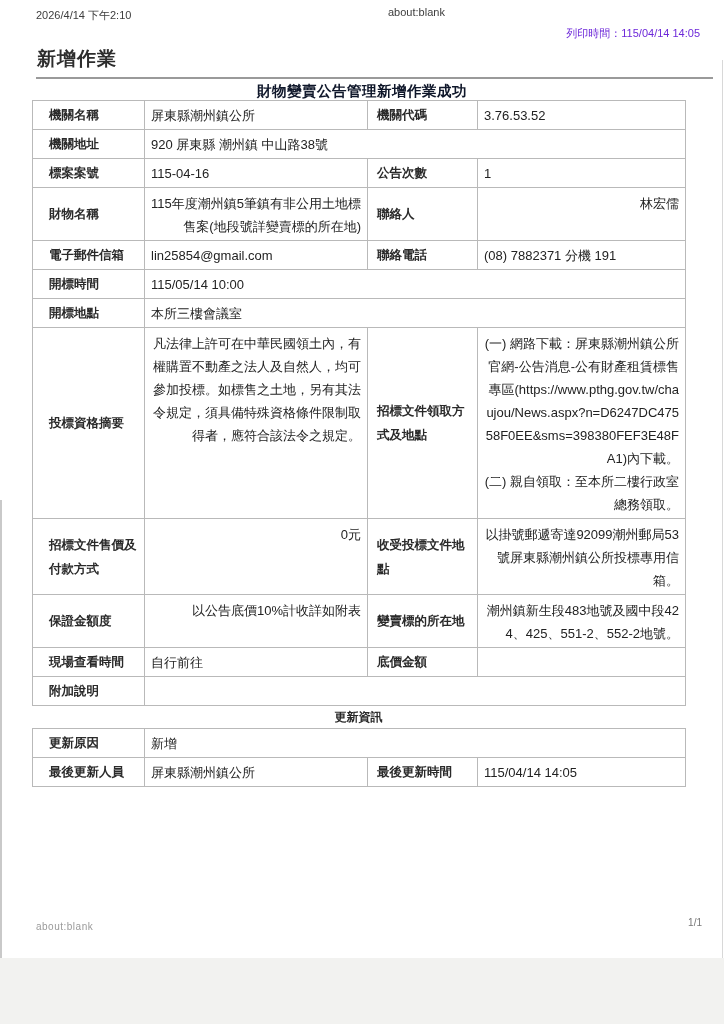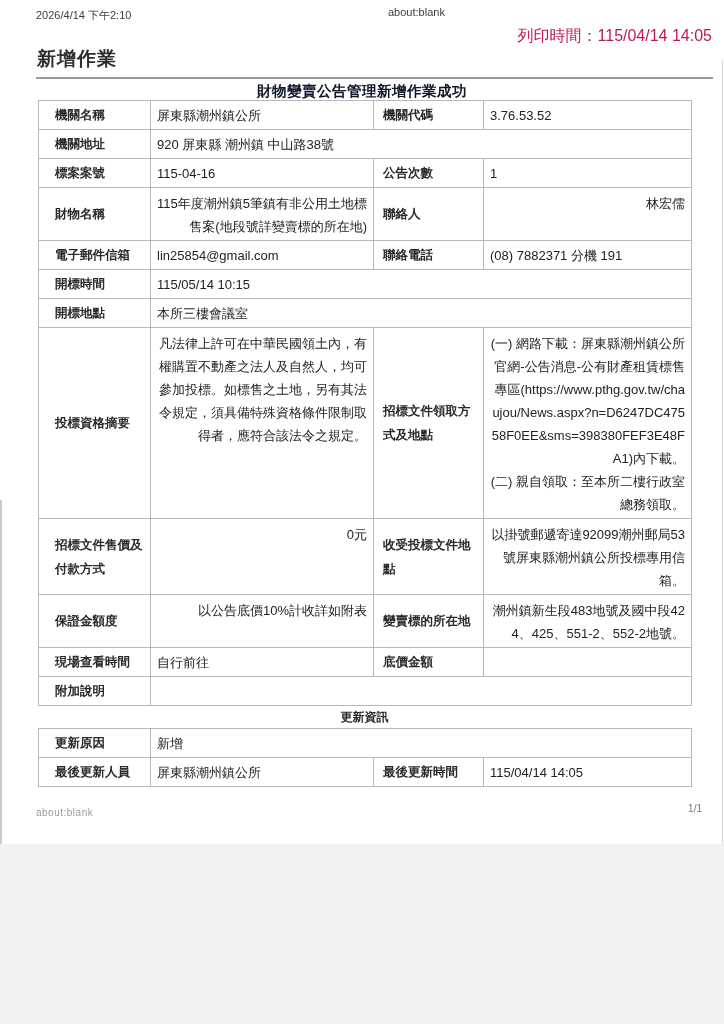--- a/index.html
+++ b/index.html
@@ -2,44 +2,44 @@
 <html><head>
 <meta charset="utf-8">
 <style>
   html,body{margin:0;padding:0;}
   body{
     width:724px;height:1024px;background:#f2f2f0;
     font-family:"Liberation Sans","DejaVu Sans",sans-serif;
     -webkit-font-smoothing:antialiased;
   }
   .page{
-    position:relative;width:724px;height:844px;background:#ffffff;
+    position:relative;width:724px;height:958px;background:#ffffff;
     color:#333;overflow:hidden;
   }
   
   .edge-left{position:absolute;left:0px;top:500px;width:2px;height:524px;background:#c9c9c9;}
   .edge-right{position:absolute;right:1px;top:60px;width:1px;height:950px;background:#d8d8d8;}
 
   
   .ph-date{position:absolute;left:36px;top:8px;font-size:11px;color:#3d3d3d;}
   .ph-center{position:absolute;left:388px;top:6px;font-size:11px;color:#3d3d3d;}
-  .ph-printtime{position:absolute;right:12px;top:26px;font-size:16px;color:#be185d;}
+  .ph-printtime{position:absolute;right:24px;top:26px;font-size:11px;color:#6d28d9;}
 
   .doc-title{
     position:absolute;left:37px;top:46px;font-size:19px;font-weight:bold;color:#2d2d2d;
     letter-spacing:1px;
   }
   .title-rule{position:absolute;left:36px;top:77px;width:677px;height:2px;background:#9a9a9a;}
   .result-title{
     position:absolute;left:0;top:82px;width:724px;text-align:center;
     font-size:14.5px;font-weight:bold;color:#0f172a;letter-spacing:0.5px;
   }
 
   
-  .tbl-wrap{position:absolute;left:38px;top:100px;width:653px;}
+  .tbl-wrap{position:absolute;left:32px;top:100px;width:653px;}
   table{border-collapse:collapse;table-layout:fixed;width:653px;}
   td{
     border:1px solid #b9b9b9;font-size:13px;color:#2e2e2e;
     vertical-align:middle;overflow:hidden;
   }
   td.lbl{
     font-weight:bold;font-size:12.5px;color:#2a2a2a;
     padding:2px 2px 2px 16px;line-height:24px;
   }
   td.lbl3{padding-left:9px;margin-top:19px;}
@@ -113,21 +113,21 @@
           <td class="val top">林宏儒</td>
         </tr>
         <tr class="r6">
           <td class="lbl">電子郵件信箱</td>
           <td class="val">lin25854@gmail.com</td>
           <td class="lbl lbl3">聯絡電話</td>
           <td class="val">(08) 7882371 分機 191</td>
         </tr>
         <tr class="r8">
           <td class="lbl">開標時間</td>
-          <td class="val" colspan="3">115/05/14 10:15</td>
+          <td class="val" colspan="3">115/05/14 10:00</td>
         </tr>
         <tr class="r9">
           <td class="lbl">開標地點</td>
           <td class="val" colspan="3">本所三樓會議室</td>
         </tr>
         <tr class="tall">
           <td class="lbl">投標資格摘要</td>
           <td class="val top">凡法律上許可在中華民國領土內，有權購置不動產之法人及自然人，均可參加投標。如標售之土地，另有其法令規定，須具備特殊資格條件限制取得者，應符合該法令之規定。</td>
           <td class="lbl lbl3">招標文件領取方式及地點</td>
           <td class="val top">(一) 網路下載：屏東縣潮州鎮公所官網-公告消息-公有財產租賃標售專區(https://www.pthg.gov.tw/chaujou/News.aspx?n=D6247DC47558F0EE&amp;sms=398380FEF3E48FA1)內下載。

